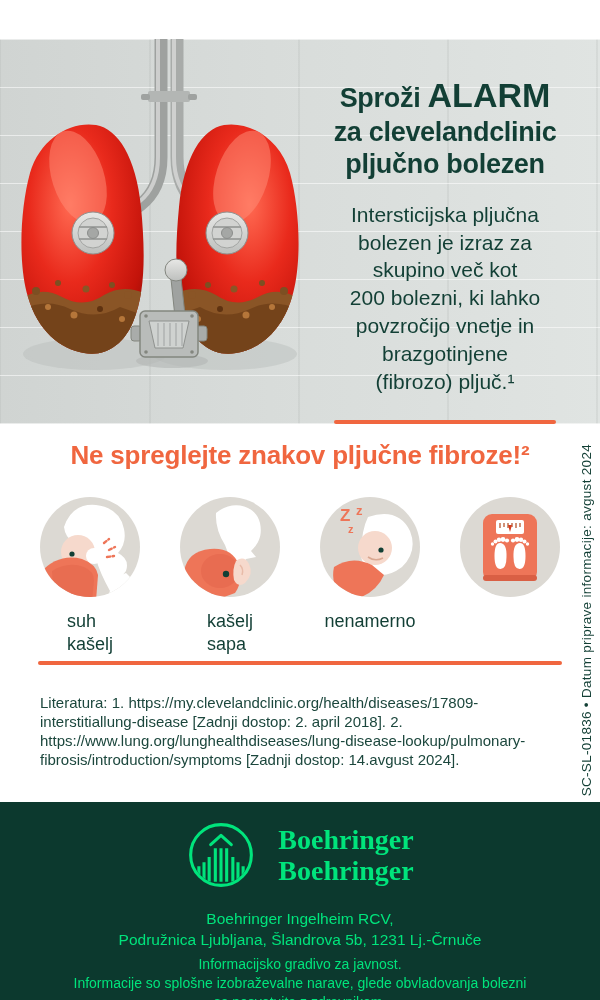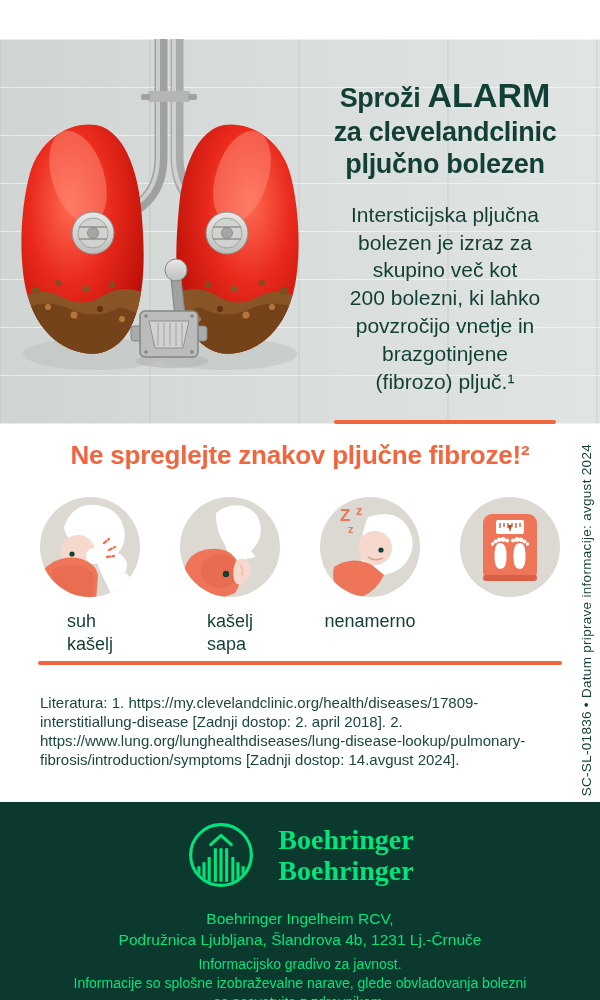--- a/index.html
+++ b/index.html
@@ -260,19 +260,19 @@
             <path d="M50.5 41 V60"></path>
             <path d="M55.5 45 V60"></path>
         </g>
       </svg>
       <div class="logo-wordmark">
         <div>Boehringer</div>
         <div>Boehringer</div>
       </div>
     </div>
     <p class="footer-address">Boehringer Ingelheim RCV,
-Podružnica Ljubljana, Šlandrova 4b, 1231 Lj.-Črnuče</p>
+Podružnica Ljubljana, Šlandrova 5b, 1231 Lj.-Črnuče</p>
     <p class="footer-disclaimer">Informacijsko gradivo za javnost.
 Informacije so splošne izobraževalne narave, glede obvladovanja bolezni
 se posvetujte z zdravnikom.</p>
   </footer>
 
 </div>
 
 </body></html>

